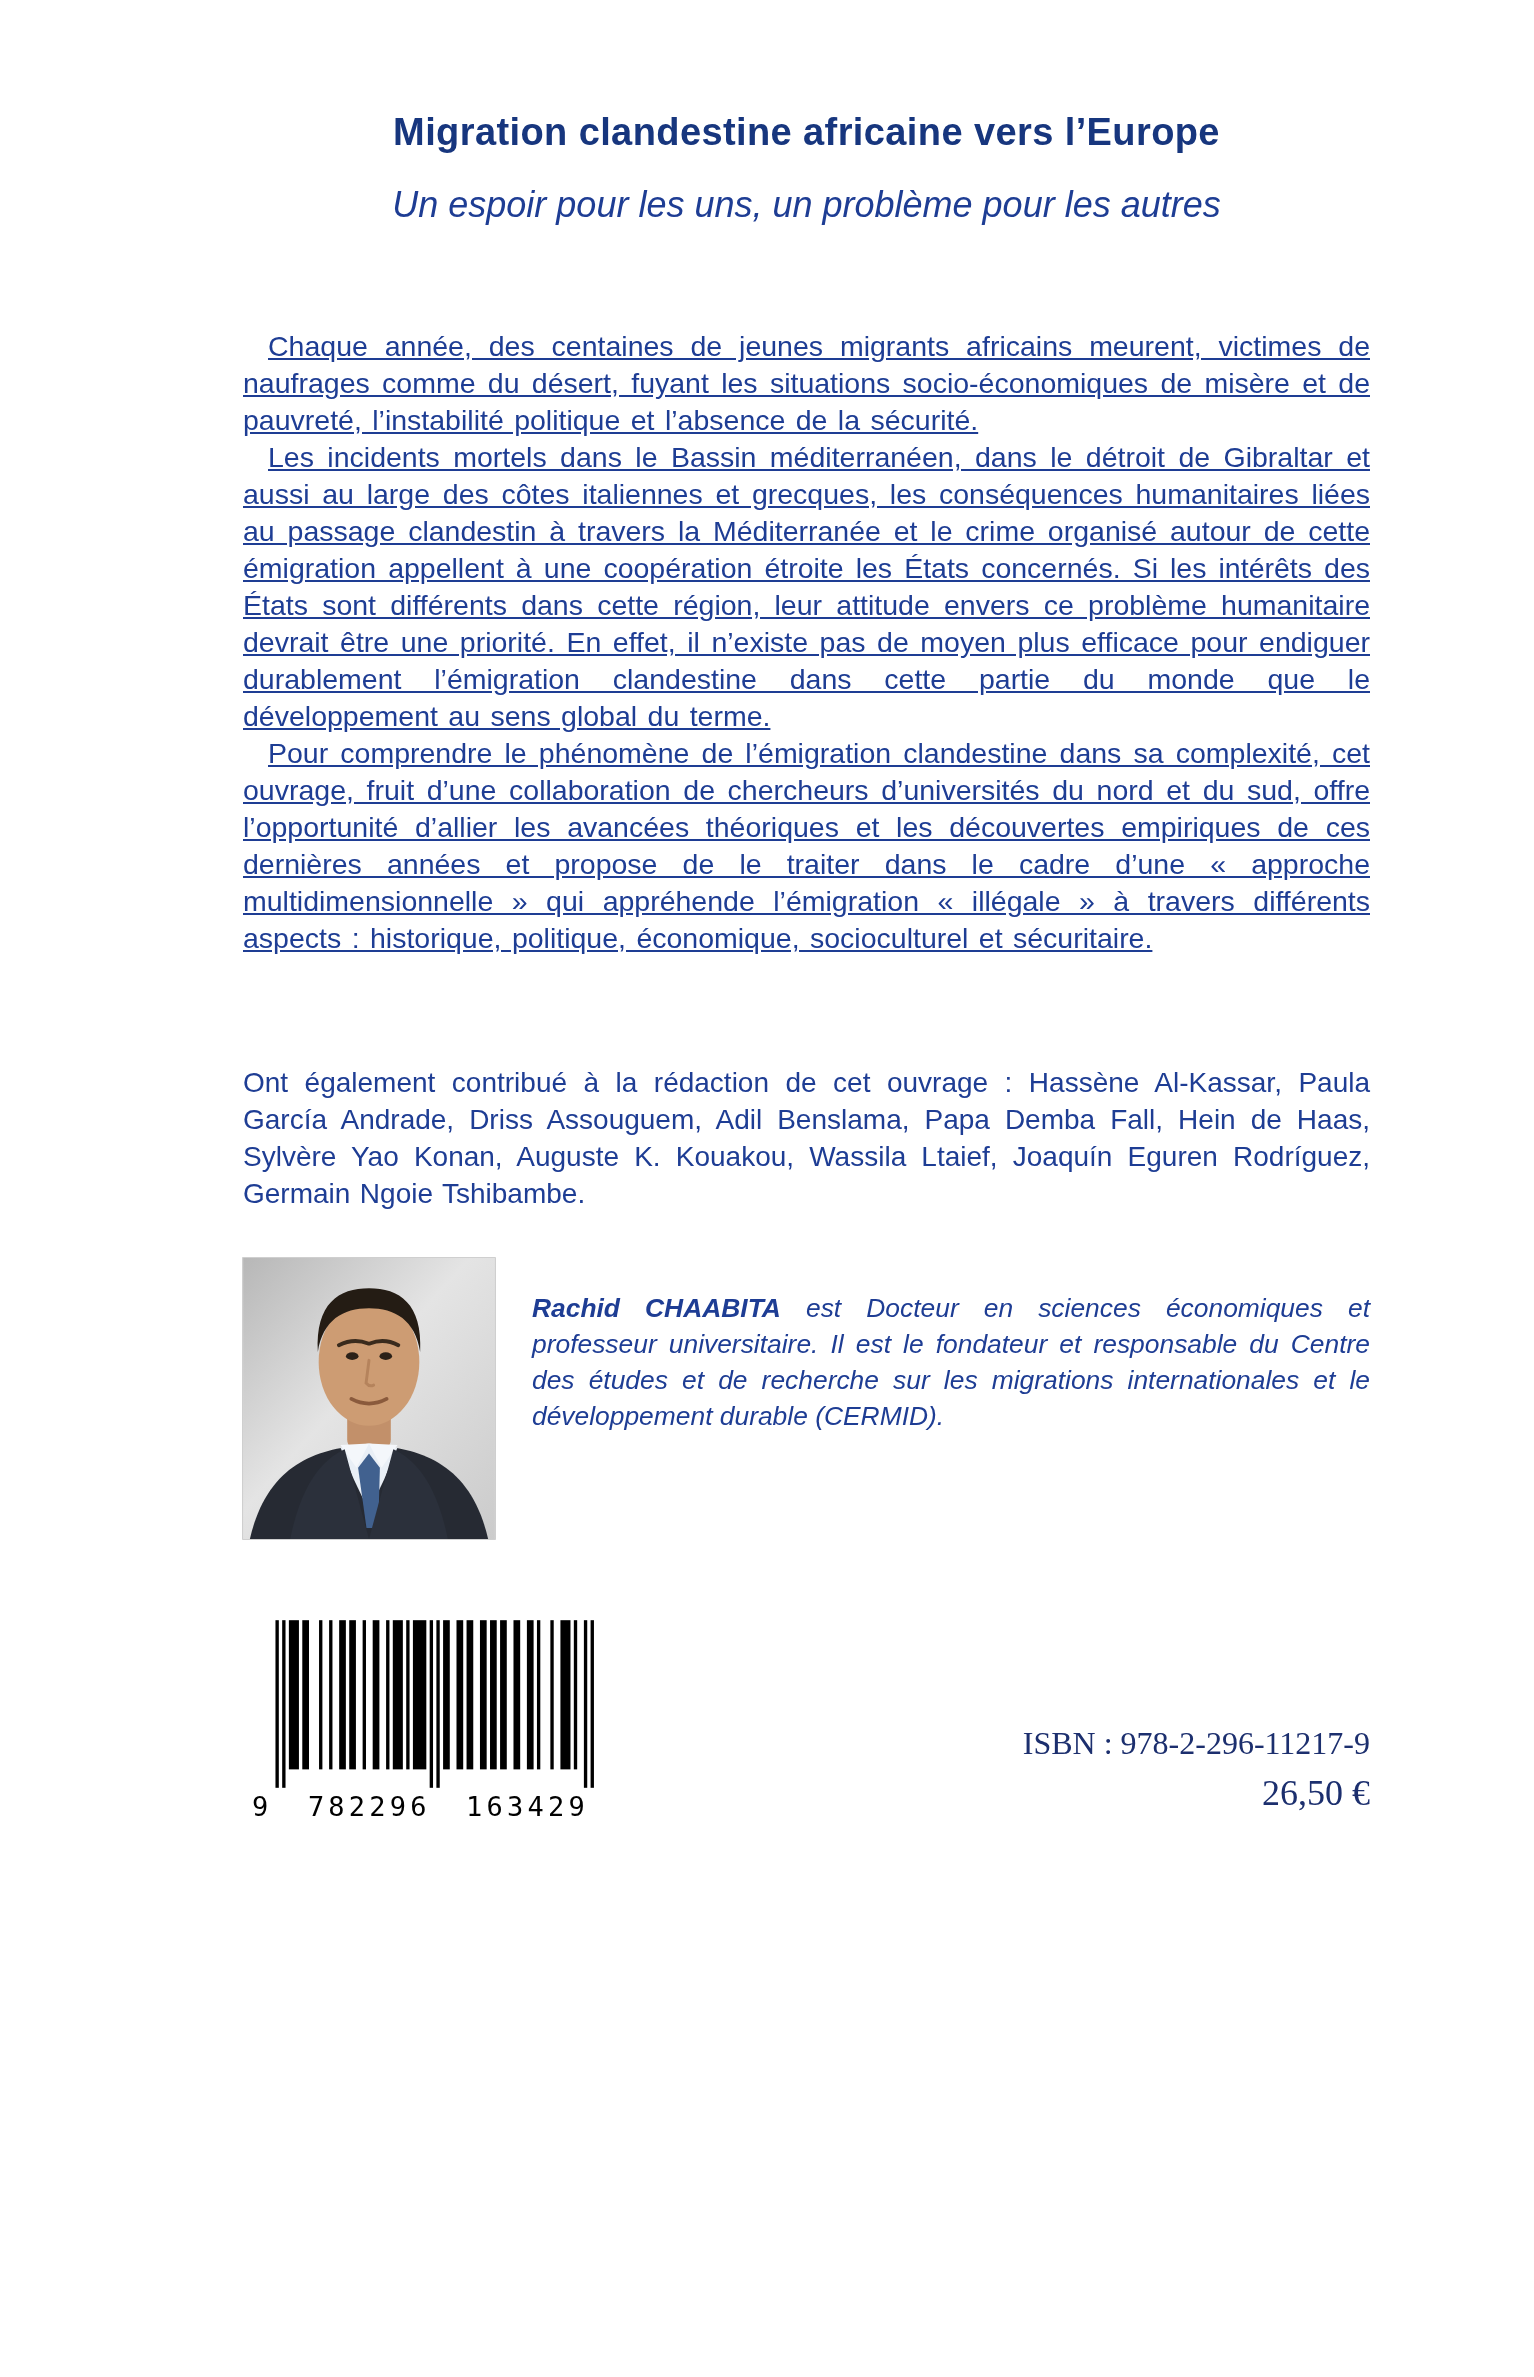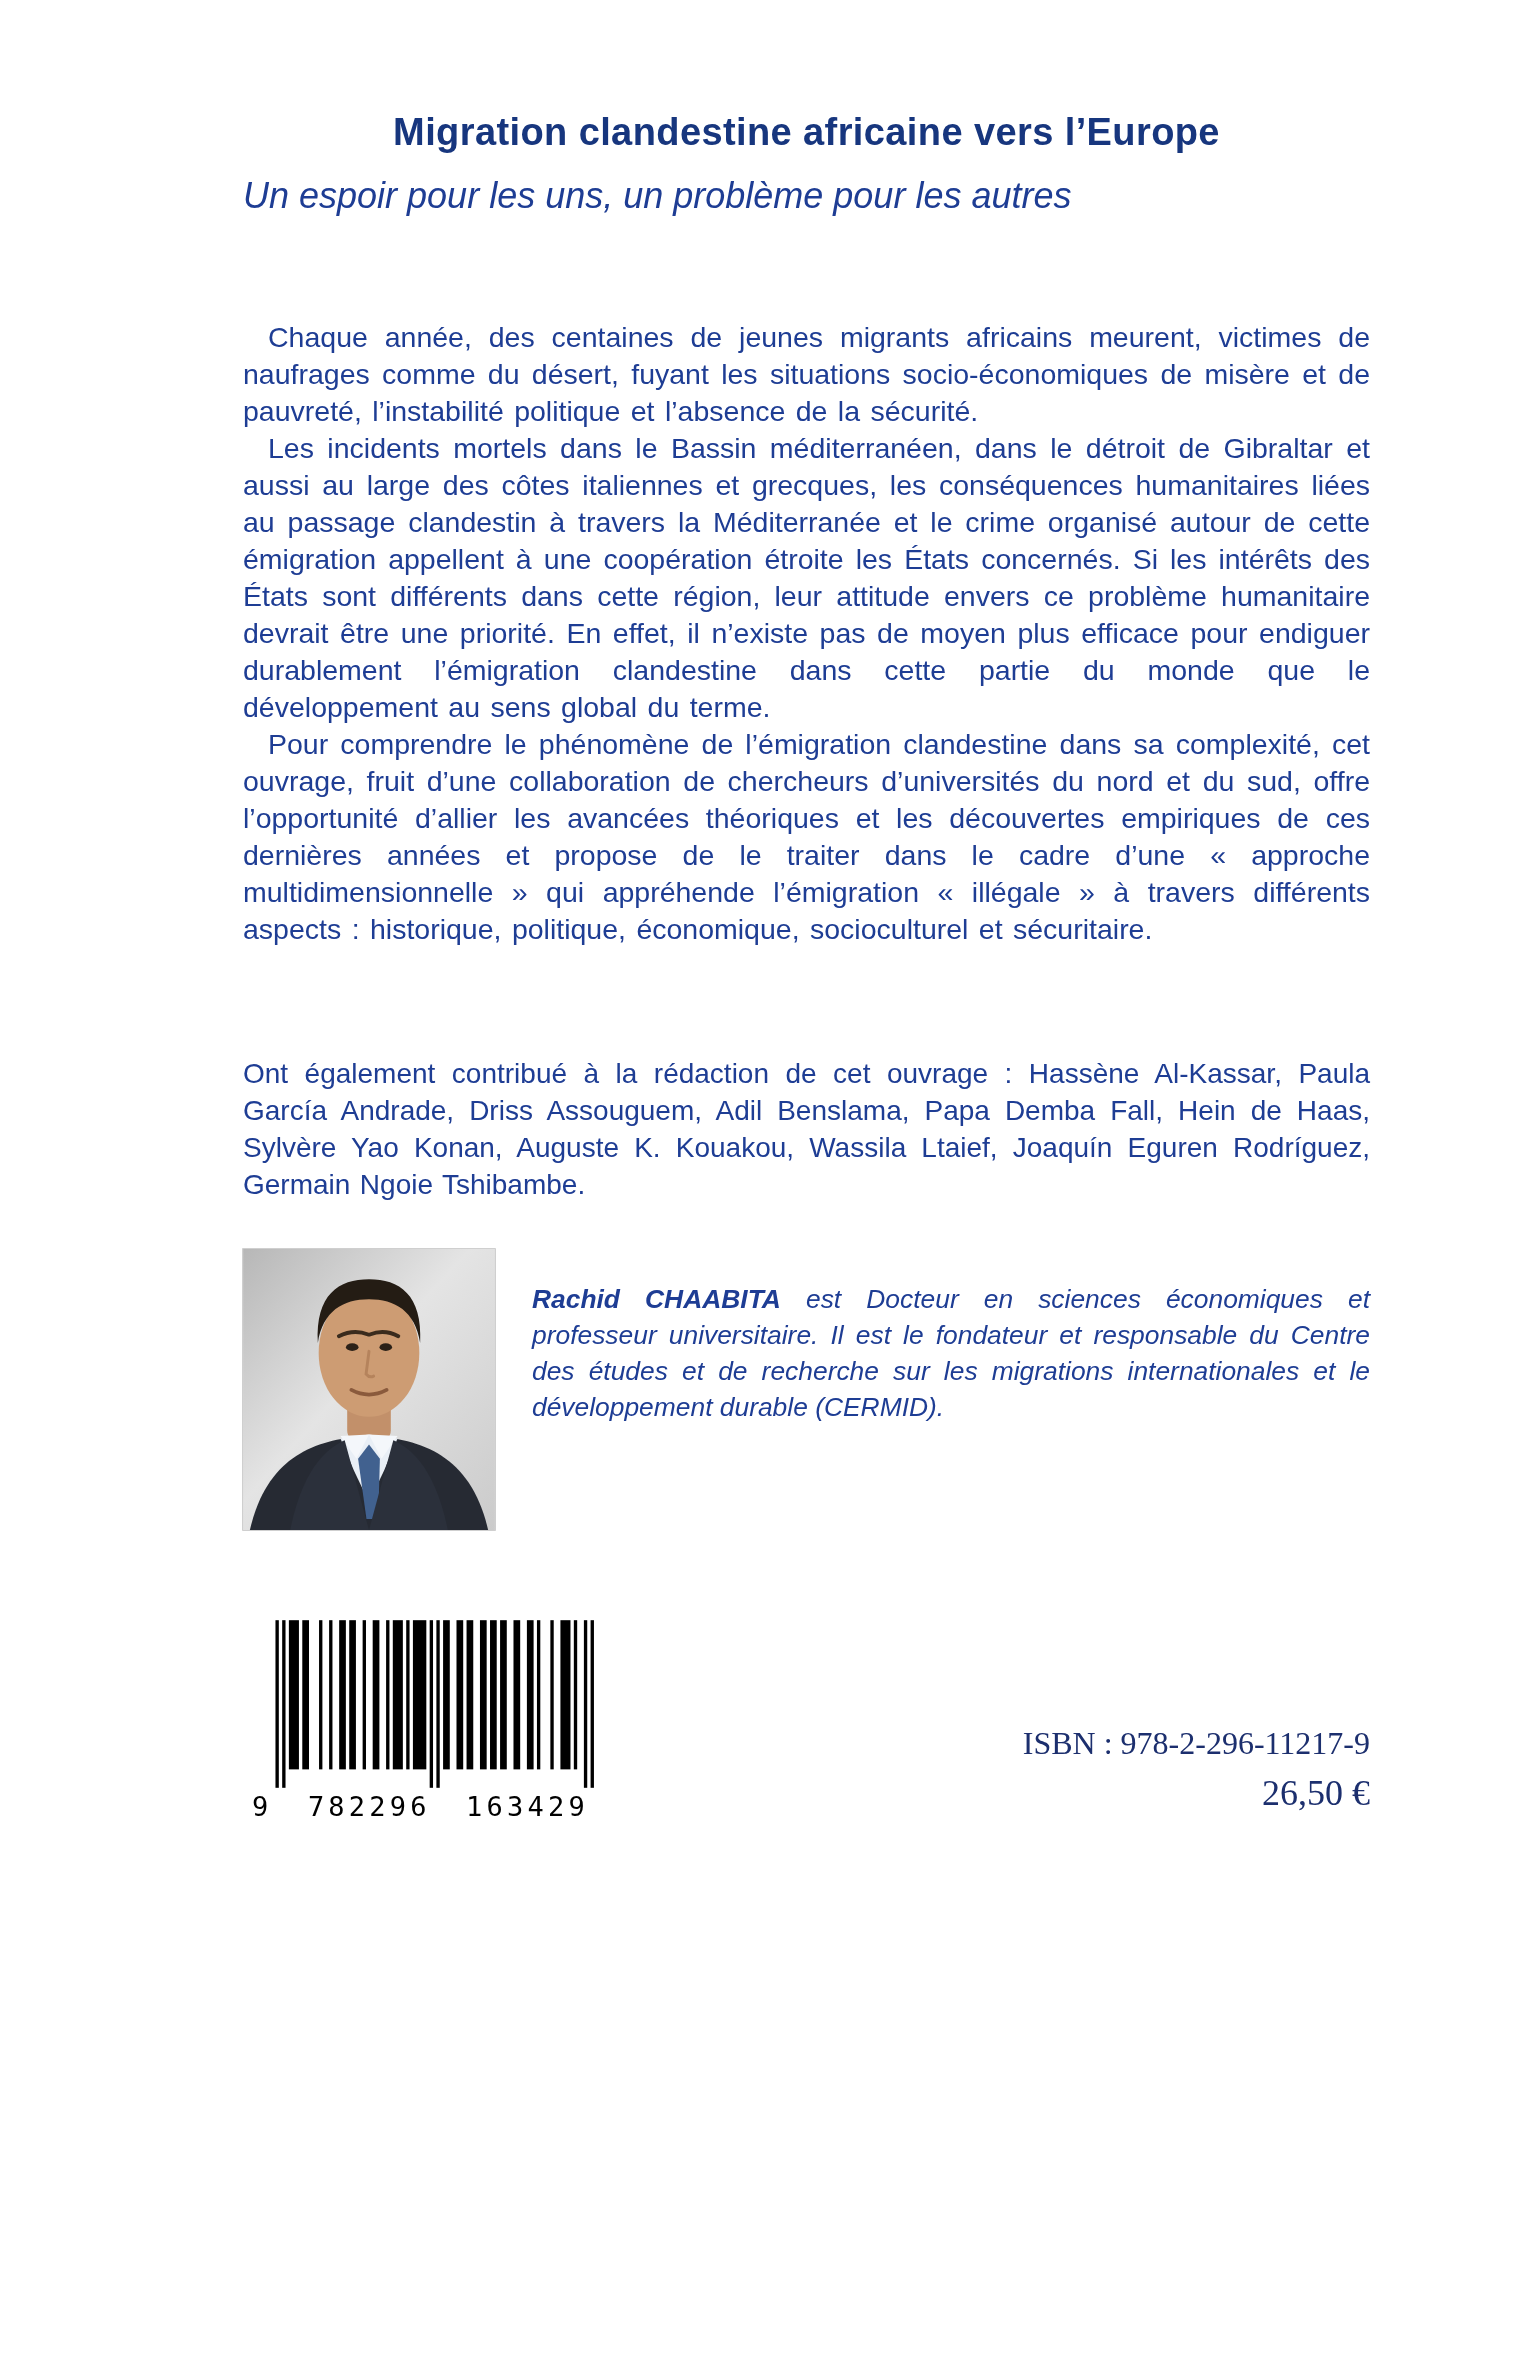--- a/index.html
+++ b/index.html
@@ -17,34 +17,34 @@
     color:#1e3d94;
   }
   .title {
     text-align:center;
     font-size:38px; font-weight:bold;
     color:#17367e;
     line-height:47px;
     letter-spacing:0.4px;
   }
   .subtitle {
-    text-align:left;
+    text-align:center;
     font-size:36px; font-style:italic; font-weight:normal;
     color:#1e3d94;
     line-height:44px;
-    margin-top:18px;
+    margin-top:27px;
   }
   .synopsis {
     margin-top:101px;
     font-size:28.5px; line-height:37px;
     text-align:justify;
     word-spacing:2.5px;
     color:#1e3d94;
   }
-  .synopsis p { text-indent:25px; }
+  .synopsis p { text-indent:25px;text-decoration:underline; }
   .contributors {
     margin-top:107px;
     font-size:28px; line-height:37px;
     text-align:justify;
     word-spacing:1.7px;
     color:#1e3d94;
   }
   .author-row {
     margin-top:46px;
     display:flex;

